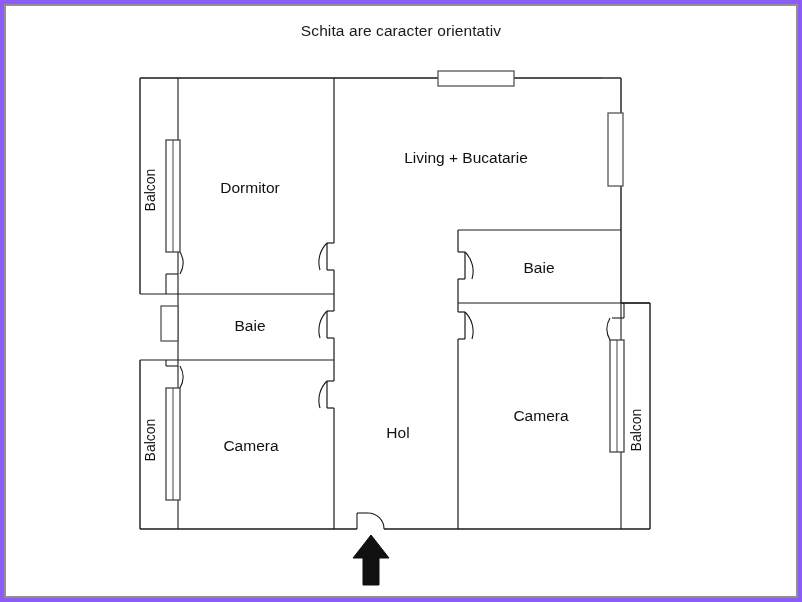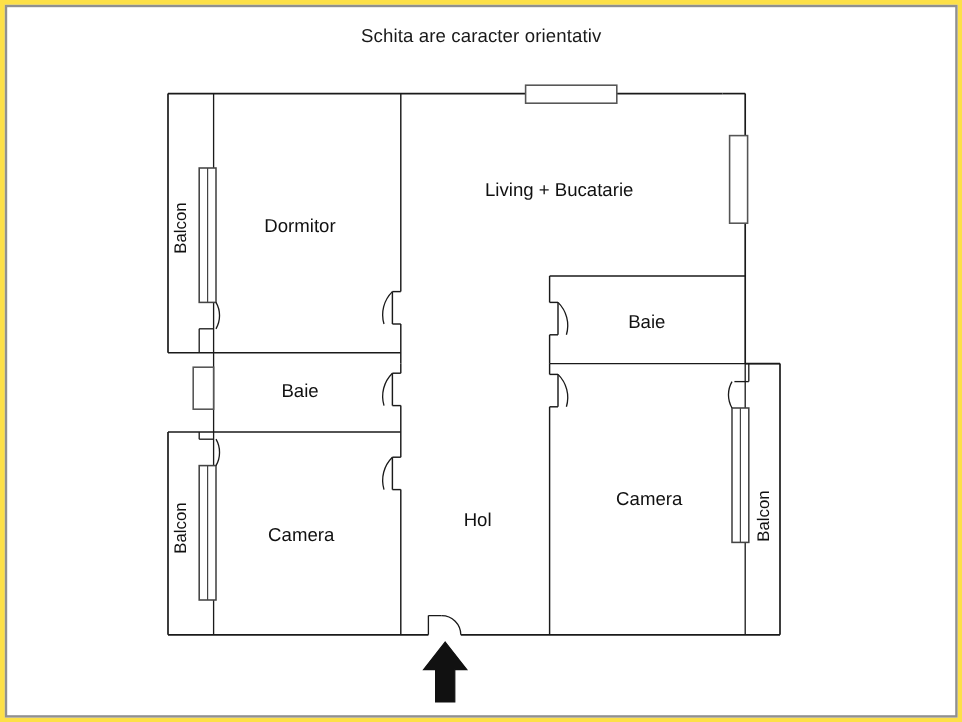--- a/index.html
+++ b/index.html
@@ -11,21 +11,21 @@
     width: 802px;
     height: 602px;
     font-family: "Liberation Sans", sans-serif;
     overflow: hidden;
   }
   #page {
     position: relative;
     width: 802px;
     height: 602px;
     box-sizing: border-box;
-    background: #fde047;
+    background: #8b5cf6;
   }
   #outer-frame {
     position: absolute;
     left: 4px;
     top: 4px;
     width: 794px;
     height: 594px;
     box-sizing: border-box;
     border: 2px solid #909090;
     background: #ffffff;

